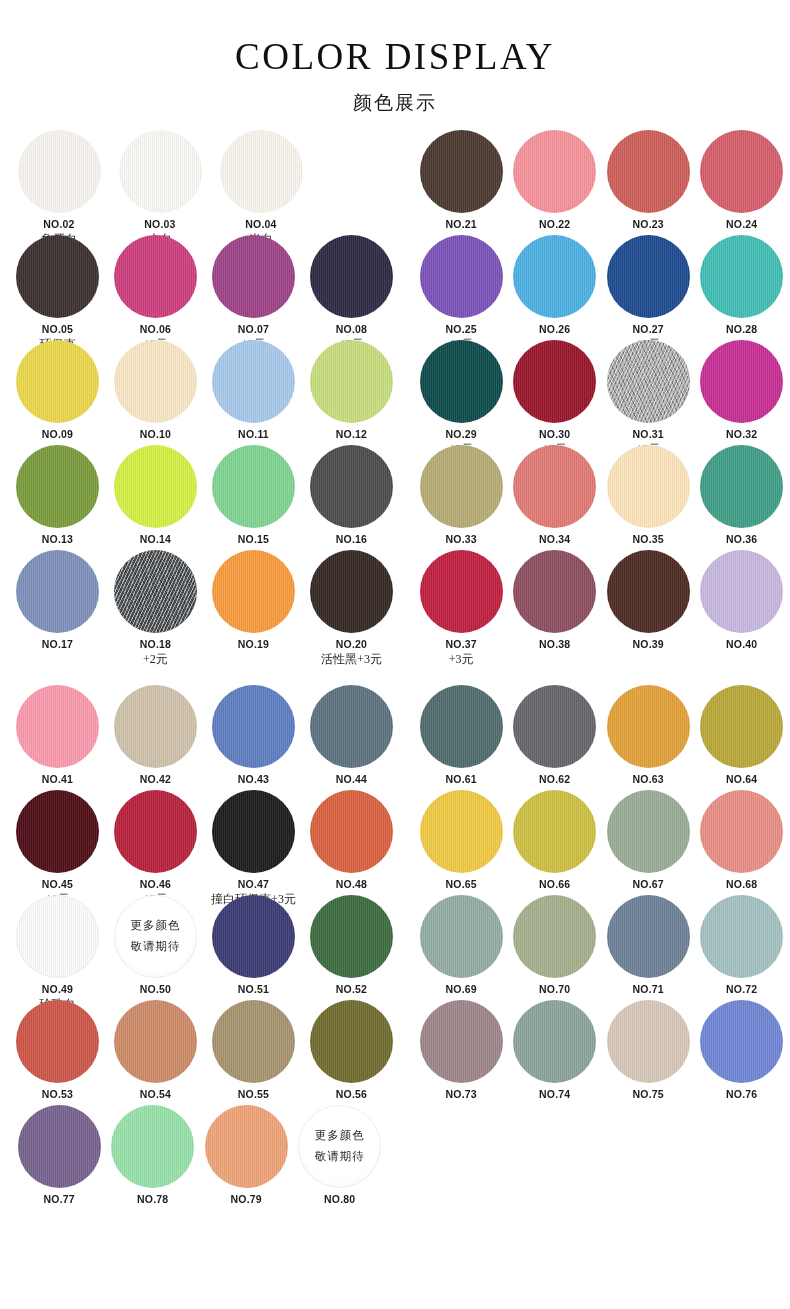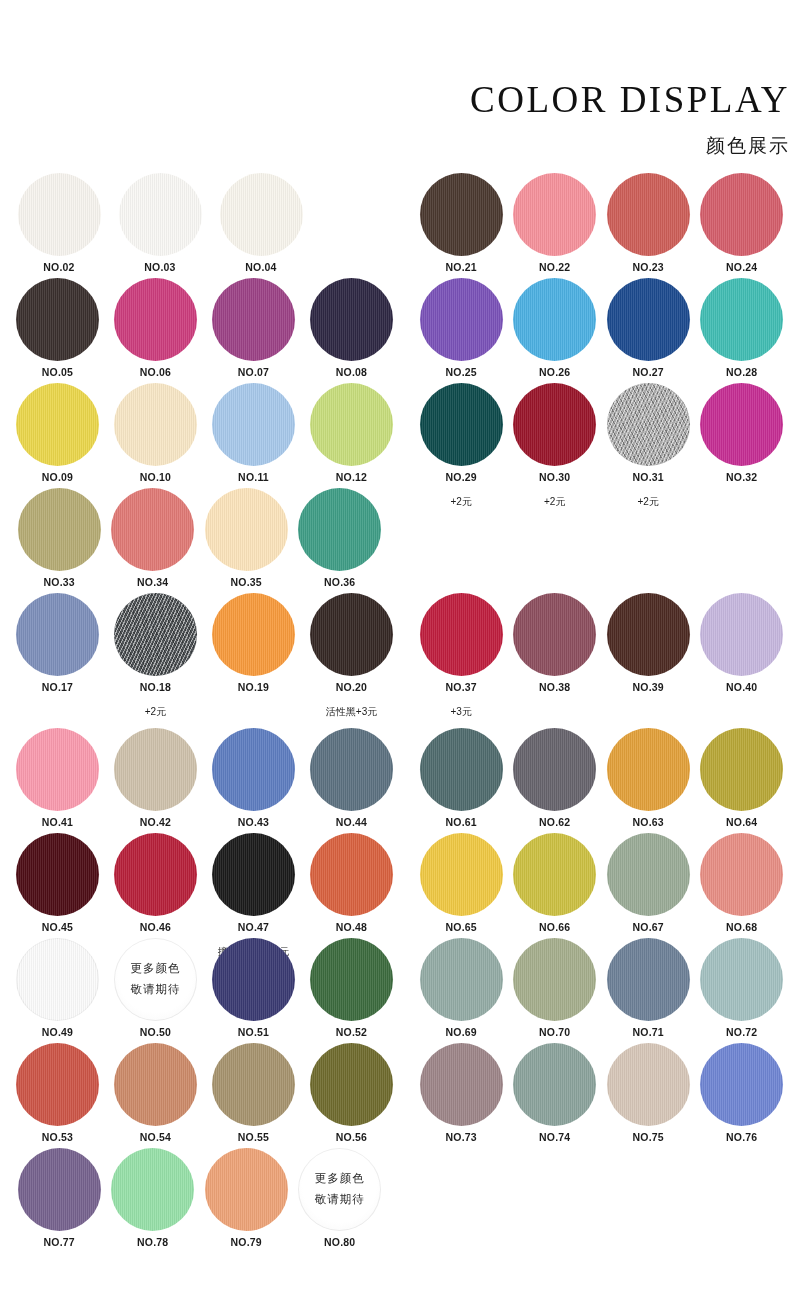--- a/index.html
+++ b/index.html
@@ -6,21 +6,21 @@
   body{
     width:790px;height:1309px;
     background:#ffffff;
     font-family:"Liberation Sans","DejaVu Sans",sans-serif;
     overflow:hidden;
     position:relative;
   }
   .page{width:790px;height:1309px;position:relative;}
 
   
-  .header{padding-top:38px;text-align:right;margin-top:43px;}
+  .header{padding-top:38px;text-align:center;}
   .title-en{
     font-family:"Liberation Serif","DejaVu Serif",serif;
     font-size:37px;
     letter-spacing:2.5px;
     color:#111111;
     font-weight:400;
     line-height:1.05;
   }
   .title-cn{
     margin-top:13px;
@@ -106,24 +106,24 @@
   .cap-main{
     display:block;
     font-size:10.5px;
     color:#1c1c1c;
     letter-spacing:0.2px;
     font-weight:600;
     font-family:"Liberation Sans","DejaVu Sans",sans-serif;
   }
   .cap-sub{
     display:block;
-    font-size:10px;
+    font-size:12px;
     color:#1c1c1c;
-    margin-top:12px;
-    font-family:Liberation Sans, sans-serif;
+    margin-top:1px;
+    font-family:Liberation Serif, serif;
   }
   .cap-sub:empty{display:none;}
 </style>
 </head>
 <body>
 
 <div class="page">
 
   <div class="header">
     <div class="title-en">COLOR DISPLAY</div>
@@ -293,20 +293,46 @@
           </div>
           <div class="cell">
             <div class="swatch" style="background: rgb(197, 46, 147);"></div>
             <div class="caption">
               <span class="cap-main">NO.32</span>
             </div>
           </div>
         </div>
       </div>
       <div class="row">
+        <div class="group left">
+          <div class="cell">
+            <div class="swatch" style="background: rgb(122, 155, 60);"></div>
+            <div class="caption">
+              <span class="cap-main">NO.13</span>
+            </div>
+          </div>
+          <div class="cell">
+            <div class="swatch" style="background: rgb(211, 239, 67);"></div>
+            <div class="caption">
+              <span class="cap-main">NO.14</span>
+            </div>
+          </div>
+          <div class="cell">
+            <div class="swatch" style="background: rgb(127, 211, 146);"></div>
+            <div class="caption">
+              <span class="cap-main">NO.15</span>
+            </div>
+          </div>
+          <div class="cell">
+            <div class="swatch" style="background: rgb(75, 75, 75);"></div>
+            <div class="caption">
+              <span class="cap-main">NO.16</span>
+            </div>
+          </div>
+        </div>
         <div class="group right">
           <div class="cell">
             <div class="swatch" style="background: rgb(181, 171, 116);"></div>
             <div class="caption">
               <span class="cap-main">NO.33</span>
             </div>
           </div>
           <div class="cell">
             <div class="swatch" style="background: rgb(224, 121, 117);"></div>
             <div class="caption">

